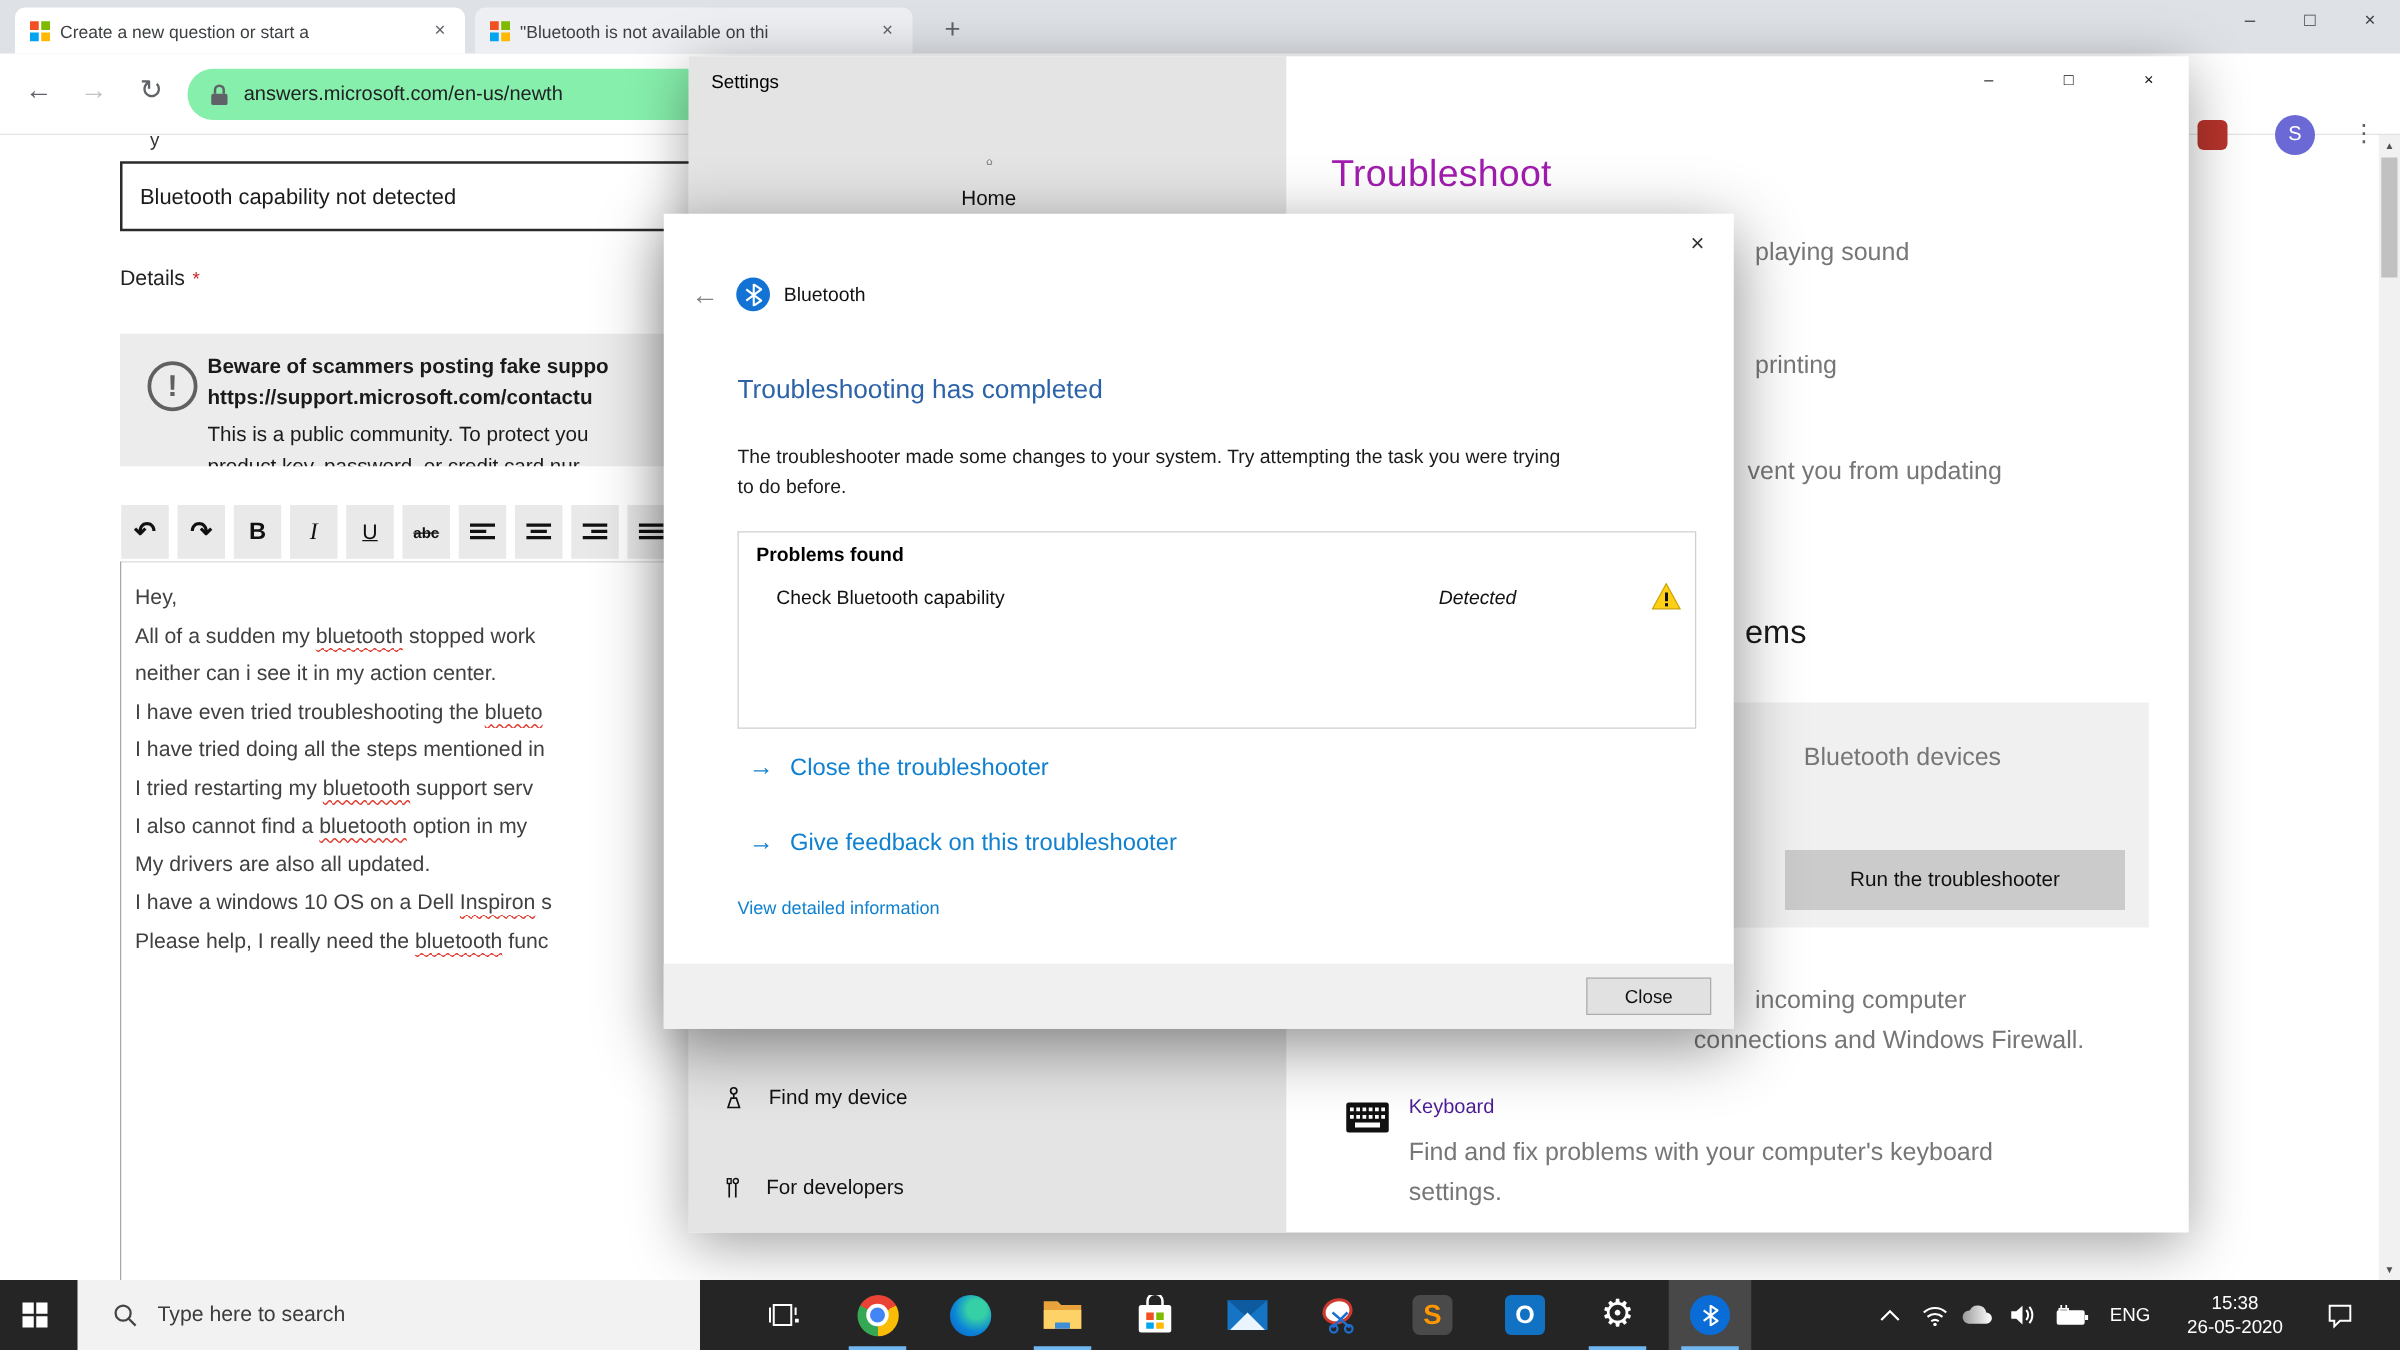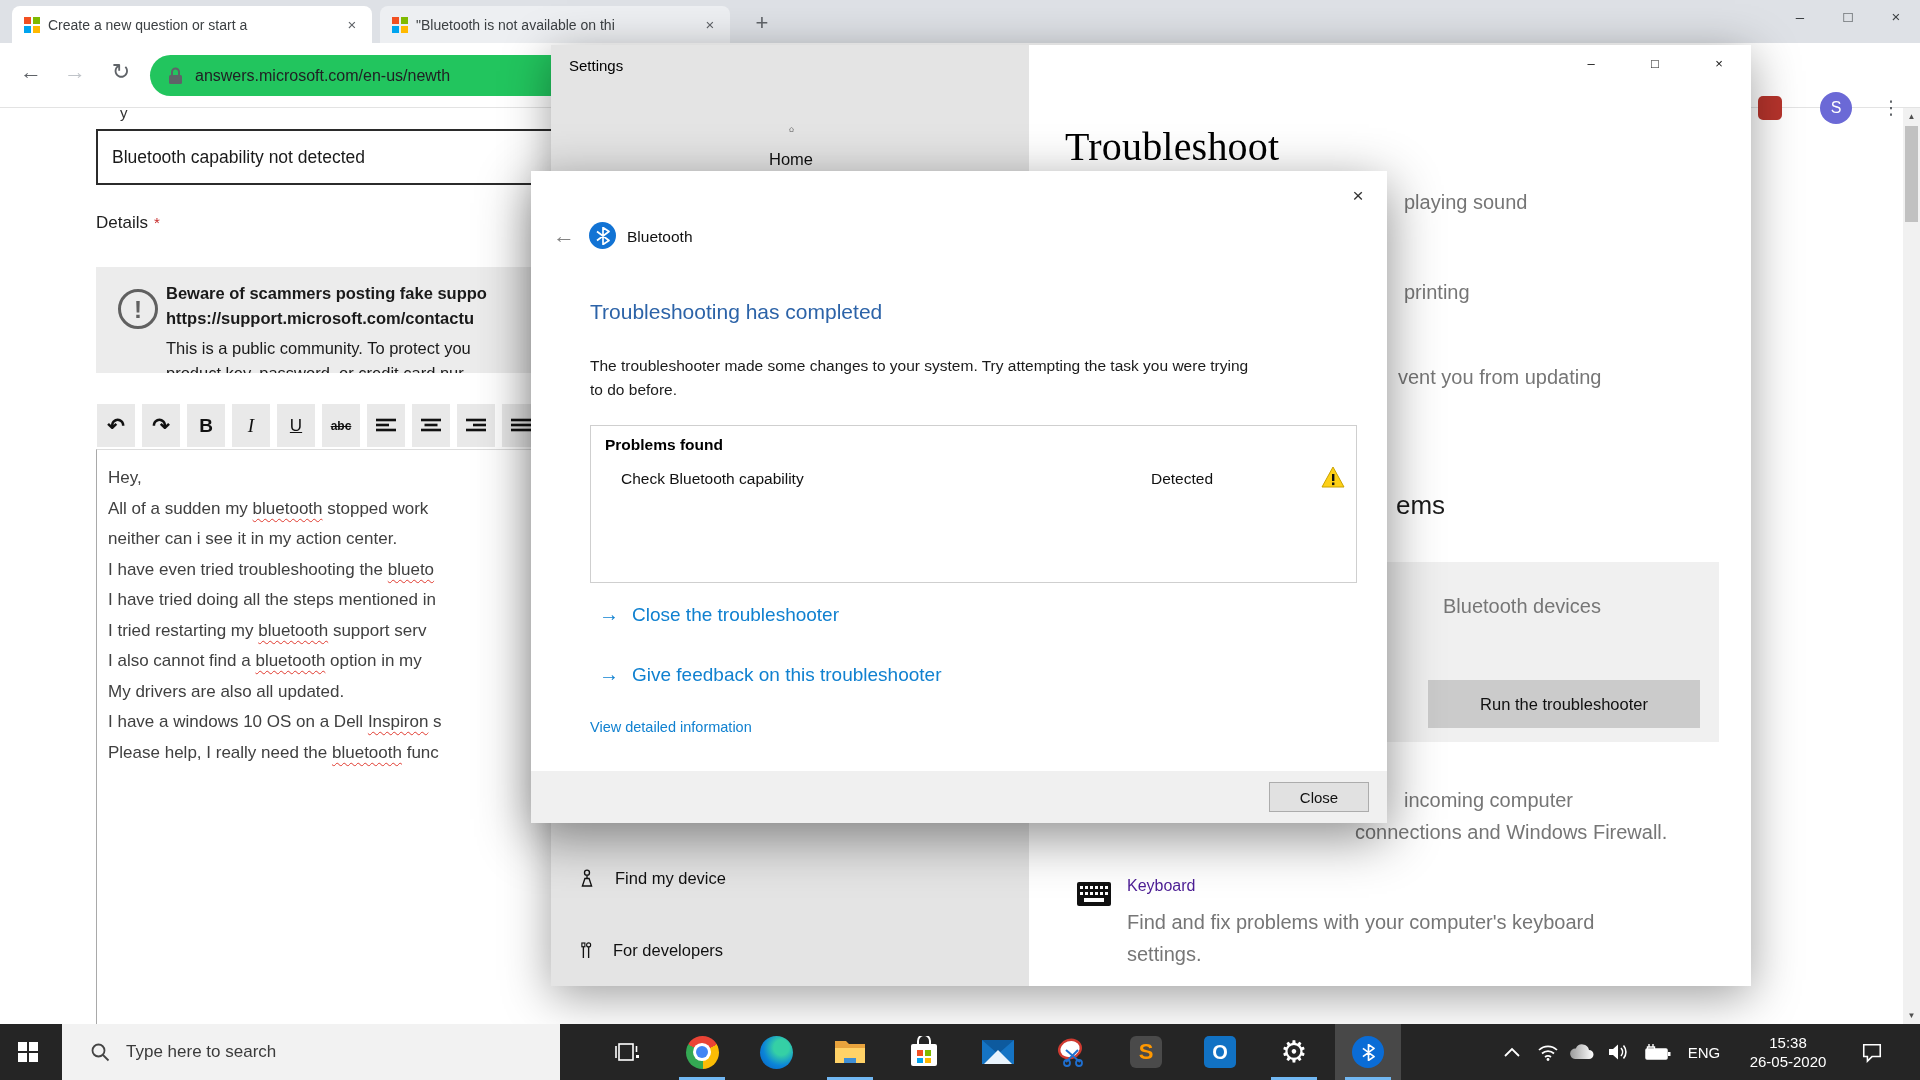--- a/index.html
+++ b/index.html
@@ -17,21 +17,21 @@
   .tab-close { font-size:15px; color:#5f6368; width:20px; height:20px; line-height:20px; text-align:center; border-radius:50%; }
   .mslogo { display:grid; grid-template-columns:7px 7px; grid-template-rows:7px 7px; gap:2px; flex:0 0 auto; }
   .mslogo b:nth-child(1){background:#f25022}.mslogo b:nth-child(2){background:#7fba00}
   .mslogo b:nth-child(3){background:#00a4ef}.mslogo b:nth-child(4){background:#ffb900}
   .newtab { left:748px; top:10px; width:28px; height:28px; font-size:22px; color:#5f6368; text-align:center; line-height:26px; }
   .wincontrols { right:0; top:0; display:flex; }
   .wincontrols span { width:48px; height:34px; line-height:34px; text-align:center; font-size:15px; color:#3c4043; }
   .toolbar { left:0; top:43px; width:1920px; height:65px; background:#fff; border-bottom:1px solid #e3e3e3; }
   .navbtn { font-size:22px; color:#5f6368; width:34px; height:34px; line-height:34px; text-align:center; top:12px; }
   .navbtn.disabled { color:#c0c4c9; }
-  .omnibox { left:150px; top:12px; width:560px; height:41px; background:#22c55e; border-radius:21px; display:flex; align-items:center; padding-left:18px; }
+  .omnibox { left:150px; top:12px; width:560px; height:41px; background:#86efac; border-radius:21px; display:flex; align-items:center; padding-left:18px; }
   .url { font-size:16px; color:#202124; margin-left:12px; white-space:nowrap; }
   .ext-icon { left:1758px; top:53px; width:24px; height:24px; border-radius:5px; background:#b7342c; }
   .avatar { left:1820px; top:49px; width:32px; height:32px; border-radius:50%; background:#6b69d6; color:#fff; font-size:16px; text-align:center; line-height:32px; }
   .menu-dots { left:1876px; top:50px; width:30px; height:30px; font-size:19px; color:#5f6368; text-align:center; line-height:30px; }
 
   
   .cut-label { left:120px; top:104px; font-size:15px; color:#333; height:17px; overflow:hidden; }
   .q-title-input { left:96px; top:129px; width:470px; height:56px; border:2px solid #2b2b2b; background:#fff; font-size:17.5px; color:#1a1a1a; padding:0 14px; font-family:"Liberation Sans",sans-serif; }
   .details-label { left:96px; top:213px; font-size:17px; color:#222; }
   .req { color:#c62828; margin-left:6px; font-size:15px; }
@@ -58,40 +58,40 @@
   .sb-thumb { position:absolute; left:2px; top:18px; width:13px; height:96px; background:#c1c1c1; }
 
   
   .settings-win { left:551px; top:45px; width:1200px; height:941px; background:#fff; box-shadow:0 10px 45px rgba(0,0,0,.38); z-index:10; }
   .settings-sidebar { position:absolute; left:0; top:0; width:478px; height:941px; background:#e4e4e4; }
   .settings-title { position:absolute; left:18px; top:12px; font-size:15px; color:#000; }
   .settings-controls { position:absolute; right:0; top:0; display:flex; }
   .settings-controls span { width:64px; height:38px; line-height:38px; text-align:center; font-size:13px; color:#111; }
   .side-item { position:absolute; left:14px; display:flex; align-items:center; gap:18px; height:42px; padding-left:12px; width:440px; }
   .side-item .lbl { font-size:16.5px; color:#111; }
-  .troubleshoot-h { position:absolute; left:514px; top:78px; font-size:40px; font-weight:300; color:#000000; letter-spacing:.2px;font-family:Liberation Serif, serif; }
+  .troubleshoot-h { position:absolute; left:514px; top:78px; font-size:30px; font-weight:300; color:#a21caf; letter-spacing:.2px; }
   .frag { position:absolute; font-size:20px; color:#767676; white-space:nowrap; }
   .frag-ems { position:absolute; left:845px; top:445px; font-size:26px; color:#1a1a1a; }
   .sel-band { position:absolute; left:520px; top:517px; width:648px; height:180px; background:#f0f0f0; }
   .run-btn { position:absolute; left:877px; top:635px; width:272px; height:48px; background:#cbcbcb; border:none; font-size:16.5px; color:#111; font-family:"Liberation Sans",sans-serif; }
   .kb-title { position:absolute; left:576px; top:832px; font-size:16px; color:#4c1d95; }
   .kb-desc { position:absolute; left:576px; font-size:20px; color:#767676; white-space:nowrap; }
 
   
   .dialog { left:531px; top:171px; width:856px; height:652px; background:#fff; box-shadow:0 14px 50px rgba(0,0,0,.45); z-index:20; }
   .dlg-close { position:absolute; right:16px; top:12px; width:26px; height:26px; font-size:19px; color:#333; text-align:center; line-height:26px; }
   .dlg-back { position:absolute; left:22px; top:52px; font-size:22px; color:#838383; }
   .bt-badge { position:absolute; left:58px; top:51px; width:27px; height:27px; border-radius:50%; background:#1273d4; display:flex; align-items:center; justify-content:center; }
   .dlg-app { position:absolute; left:96px; top:57px; font-size:15.5px; color:#111; }
   .dlg-title { position:absolute; left:59px; top:129px; font-size:21px; color:#2c63a8; }
   .dlg-body { position:absolute; left:59px; top:183px; font-size:15.5px; color:#1b1b1b; line-height:24px; }
   .problems { position:absolute; left:59px; top:254px; width:767px; height:158px; border:1px solid #cfcfcf; background:#fff; }
   .problems-h { position:absolute; left:14px; top:10px; font-size:15.5px; font-weight:bold; color:#000; }
   .prob-item { position:absolute; left:30px; top:44px; font-size:15.5px; color:#111; }
-  .prob-status { position:absolute; left:560px; top:44px; font-size:15.5px; color:#111; }
+  .prob-status { position:absolute; left:560px; top:44px; font-size:15.5px; color:#111;font-style:italic; }
   .warn-tri { position:absolute; left:730px; top:40px; }
   .dlg-link { position:absolute; display:flex; align-items:center; gap:13px; color:#1081d0; font-size:19px; }
   .dlg-link .ar { font-size:20px; }
   .dlg-detail { position:absolute; left:59px; top:548px; font-size:14.5px; color:#1081d0; }
   .dlg-footer { position:absolute; left:0; top:600px; width:856px; height:52px; background:#f0f0f0; }
   .close-btn { position:absolute; left:738px; top:11px; width:100px; height:30px; background:#e1e1e1; border:1px solid #acacac; font-size:15px; color:#111; font-family:"Liberation Sans",sans-serif; }
 
   
   .taskbar { left:0; top:1024px; width:1920px; height:56px; background:#252525; z-index:30; display:flex; align-items:center; }
   .tb-cell { position:absolute; top:0; width:56px; height:56px; display:flex; align-items:center; justify-content:center; }

